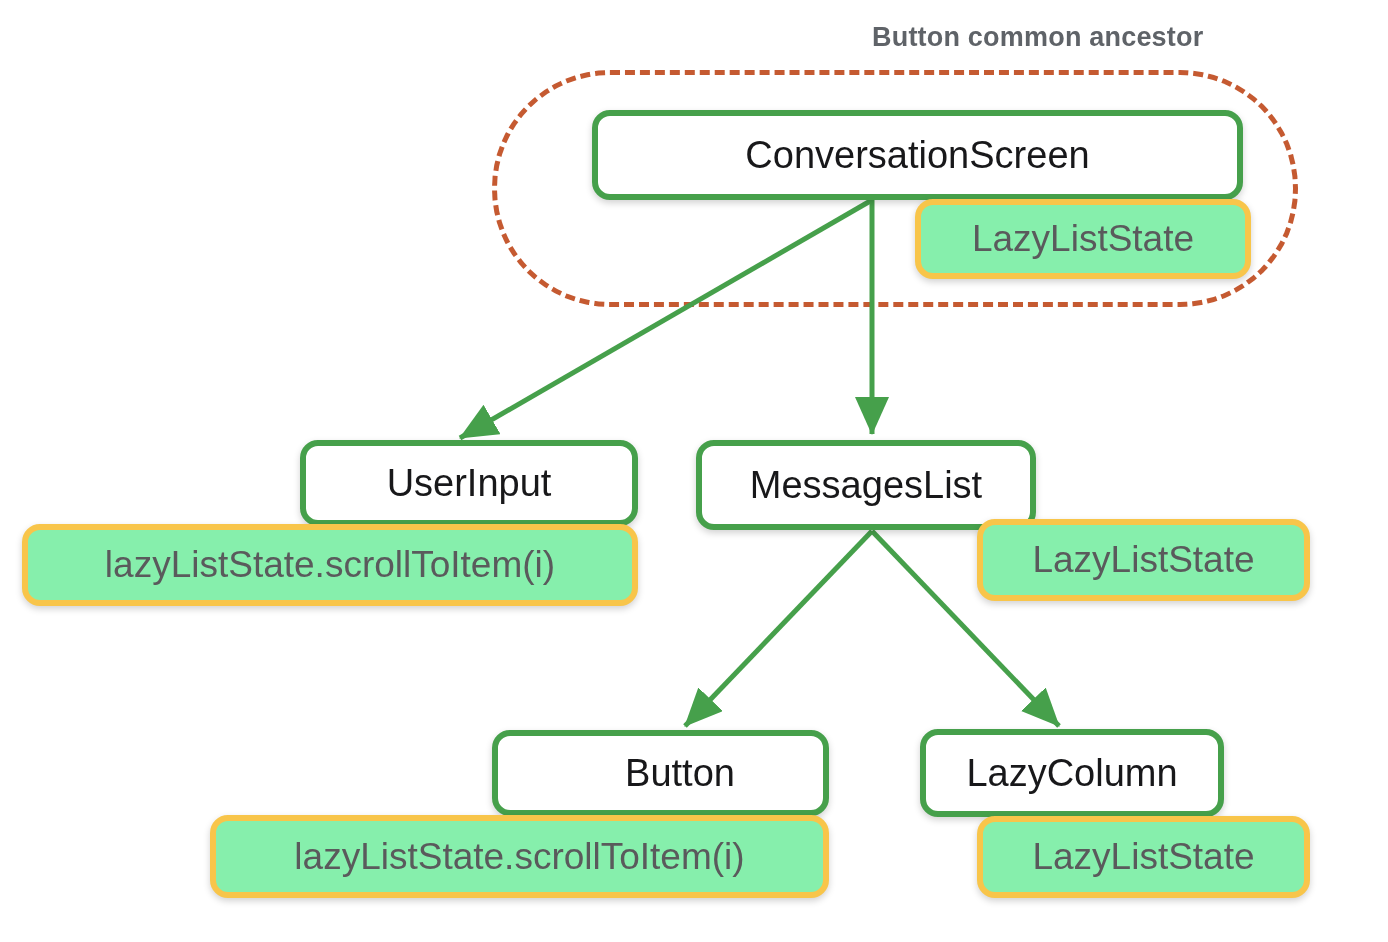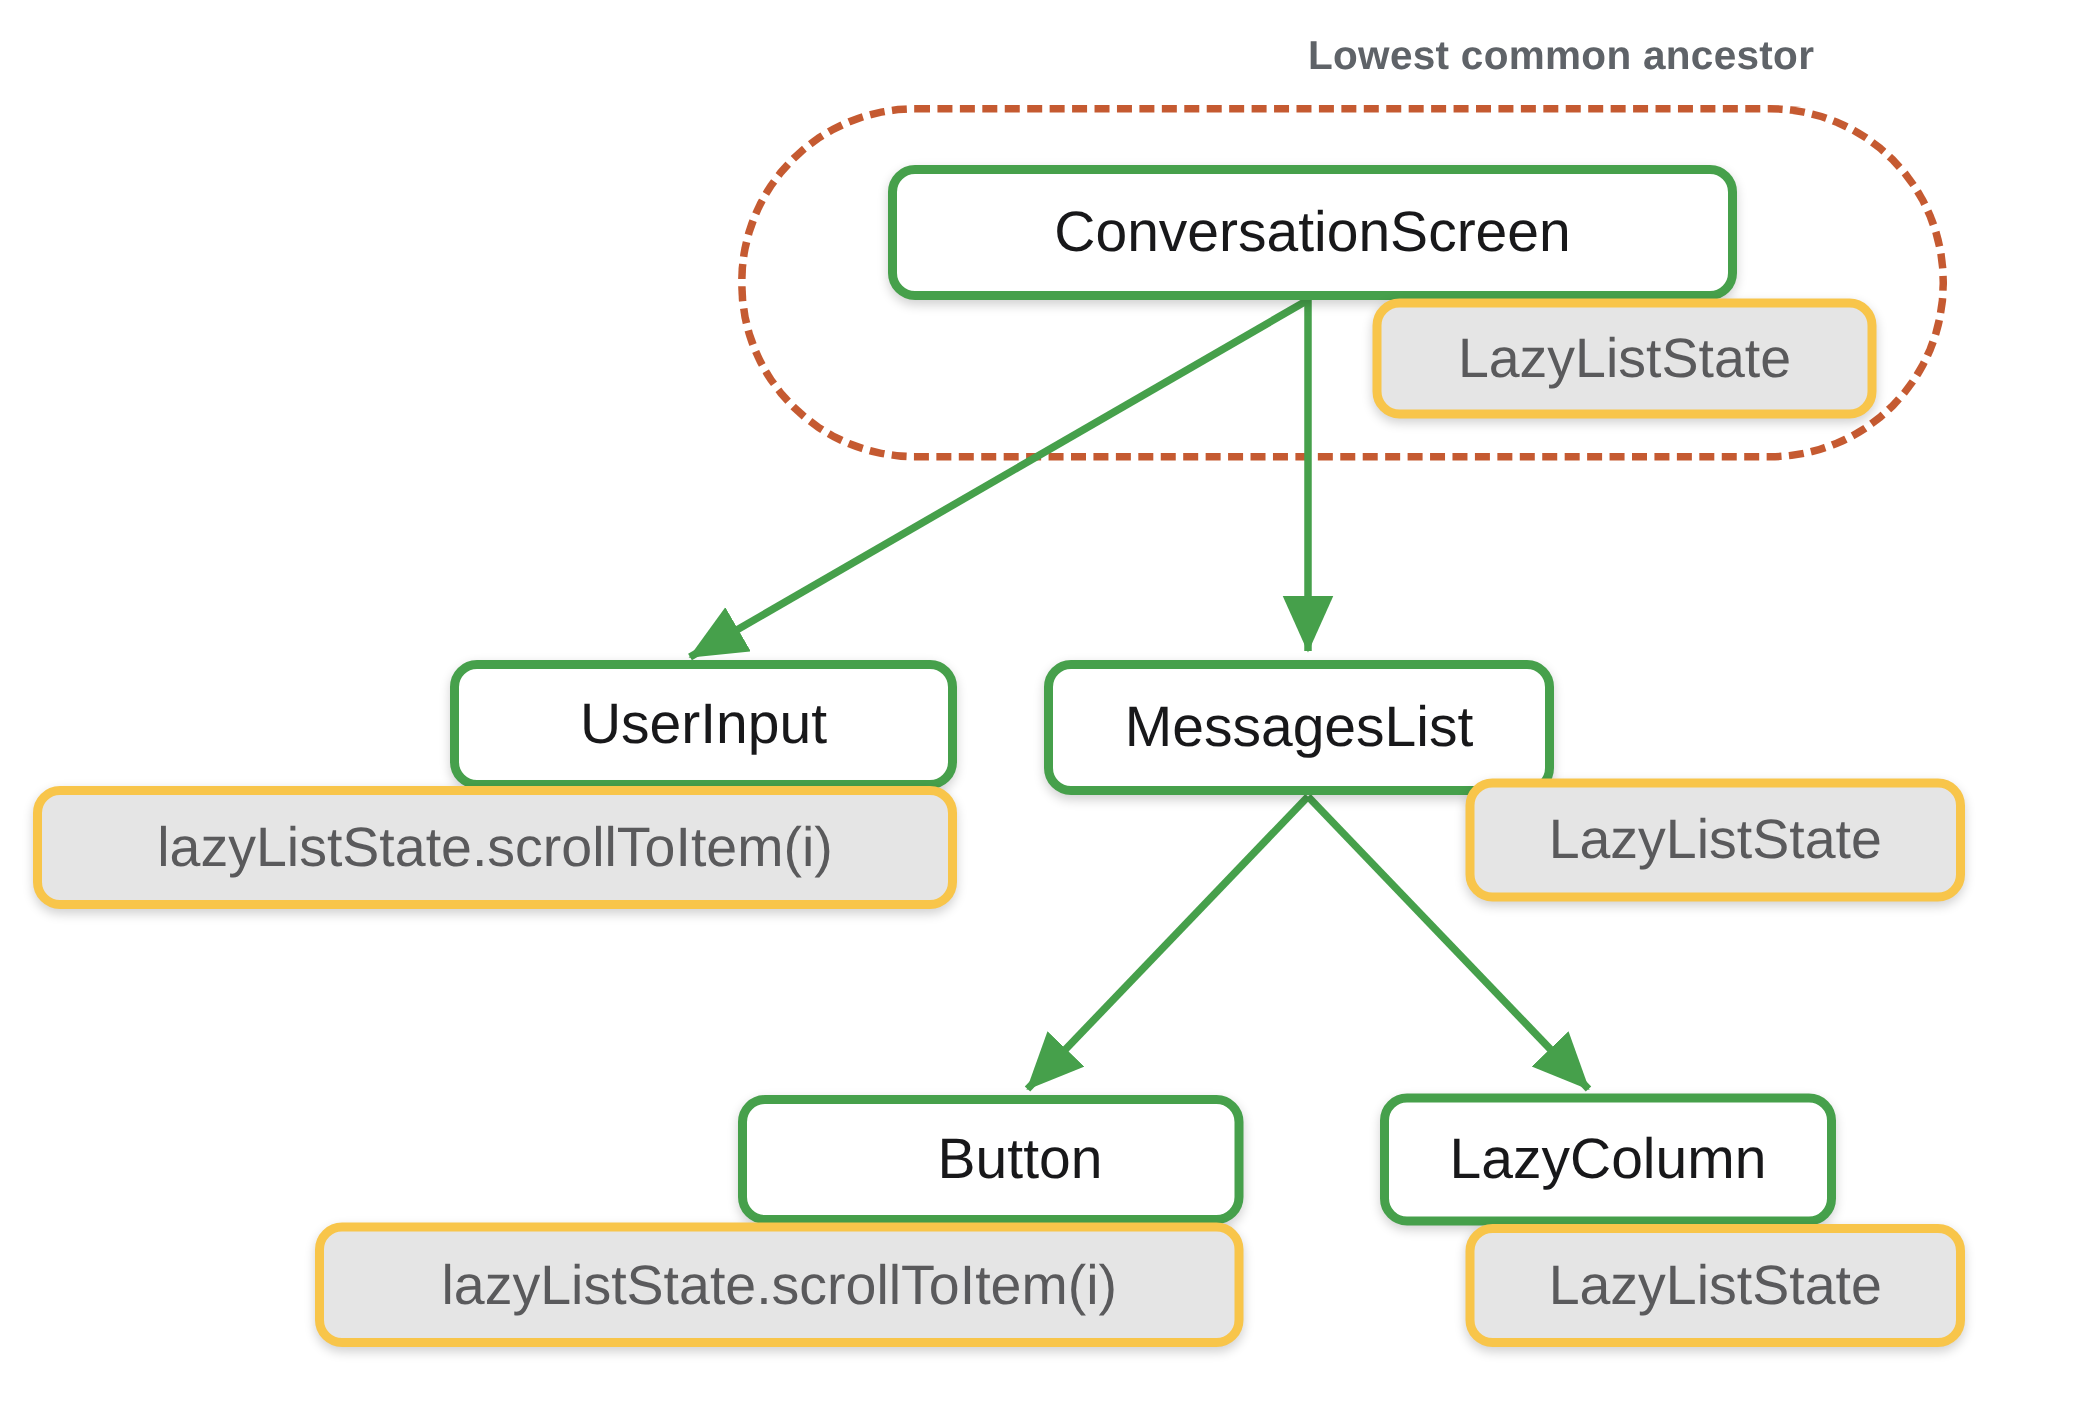--- a/index.html
+++ b/index.html
@@ -65,55 +65,55 @@
     font-size: 38px;
     font-weight: 400;
     white-space: nowrap;
     box-shadow: 0 3px 7px rgba(0,0,0,0.18);
   }
 
   
   .badge {
     position: absolute;
     box-sizing: border-box;
-    background: #e5e5e5;
+    background: #86efac;
     border: 6px solid #f8c54a;
     border-radius: 18px;
     display: flex;
     align-items: center;
     justify-content: center;
     color: #5a5a5c;
     font-size: 37px;
     font-weight: 400;
     white-space: nowrap;
     box-shadow: 0 3px 7px rgba(0,0,0,0.18);
   }
 
   
-  .n-conversationscreen { left: 592px; top: 110px;  width: 566px; height: 90px; }
+  .n-conversationscreen { left: 592px; top: 110px;  width: 651px; height: 90px; }
   .b-conv-state         { left: 915px; top: 199px;  width: 336px; height: 80px; z-index: 5; }
 
   .n-userinput    { left: 300px; top: 440px; width: 338px; height: 86px; }
   .b-userinput    { left: 22px;  top: 524px; width: 616px; height: 82px; z-index: 5; }
 
   .n-messageslist { left: 696px; top: 440px; width: 340px; height: 90px; text-align: right; }
   .b-messageslist { left: 977px; top: 519px; width: 333px; height: 82px; z-index: 5; }
 
   .n-button       { left: 492px; top: 730px; width: 337px; height: 86px; padding-left: 39px; }
   .b-button       { left: 210px; top: 815px; width: 619px; height: 83px; z-index: 5; }
 
   .n-lazycolumn   { left: 920px; top: 729px; width: 304px; height: 88px; }
   .b-lazycolumn   { left: 977px; top: 816px; width: 333px; height: 82px; z-index: 5; }
 </style>
 </head>
 <body>
 
 <div id="canvas">
 
-  <div class="lca-label">Lowest common ancestor</div>
+  <div class="lca-label">Button common ancestor</div>
 
   <div class="ancestor-box"></div>
 
   <svg id="edges" viewBox="0 0 1388 942" xmlns="http://www.w3.org/2000/svg">
     <defs>
       <marker id="arrowhead" markerWidth="9" markerHeight="9" refX="7.4" refY="3.4" orient="auto" markerUnits="strokeWidth">
         <path d="M0,0 L7.6,3.4 L0,6.8 z" fill="#46a04b"></path>
       </marker>
     </defs>
 

